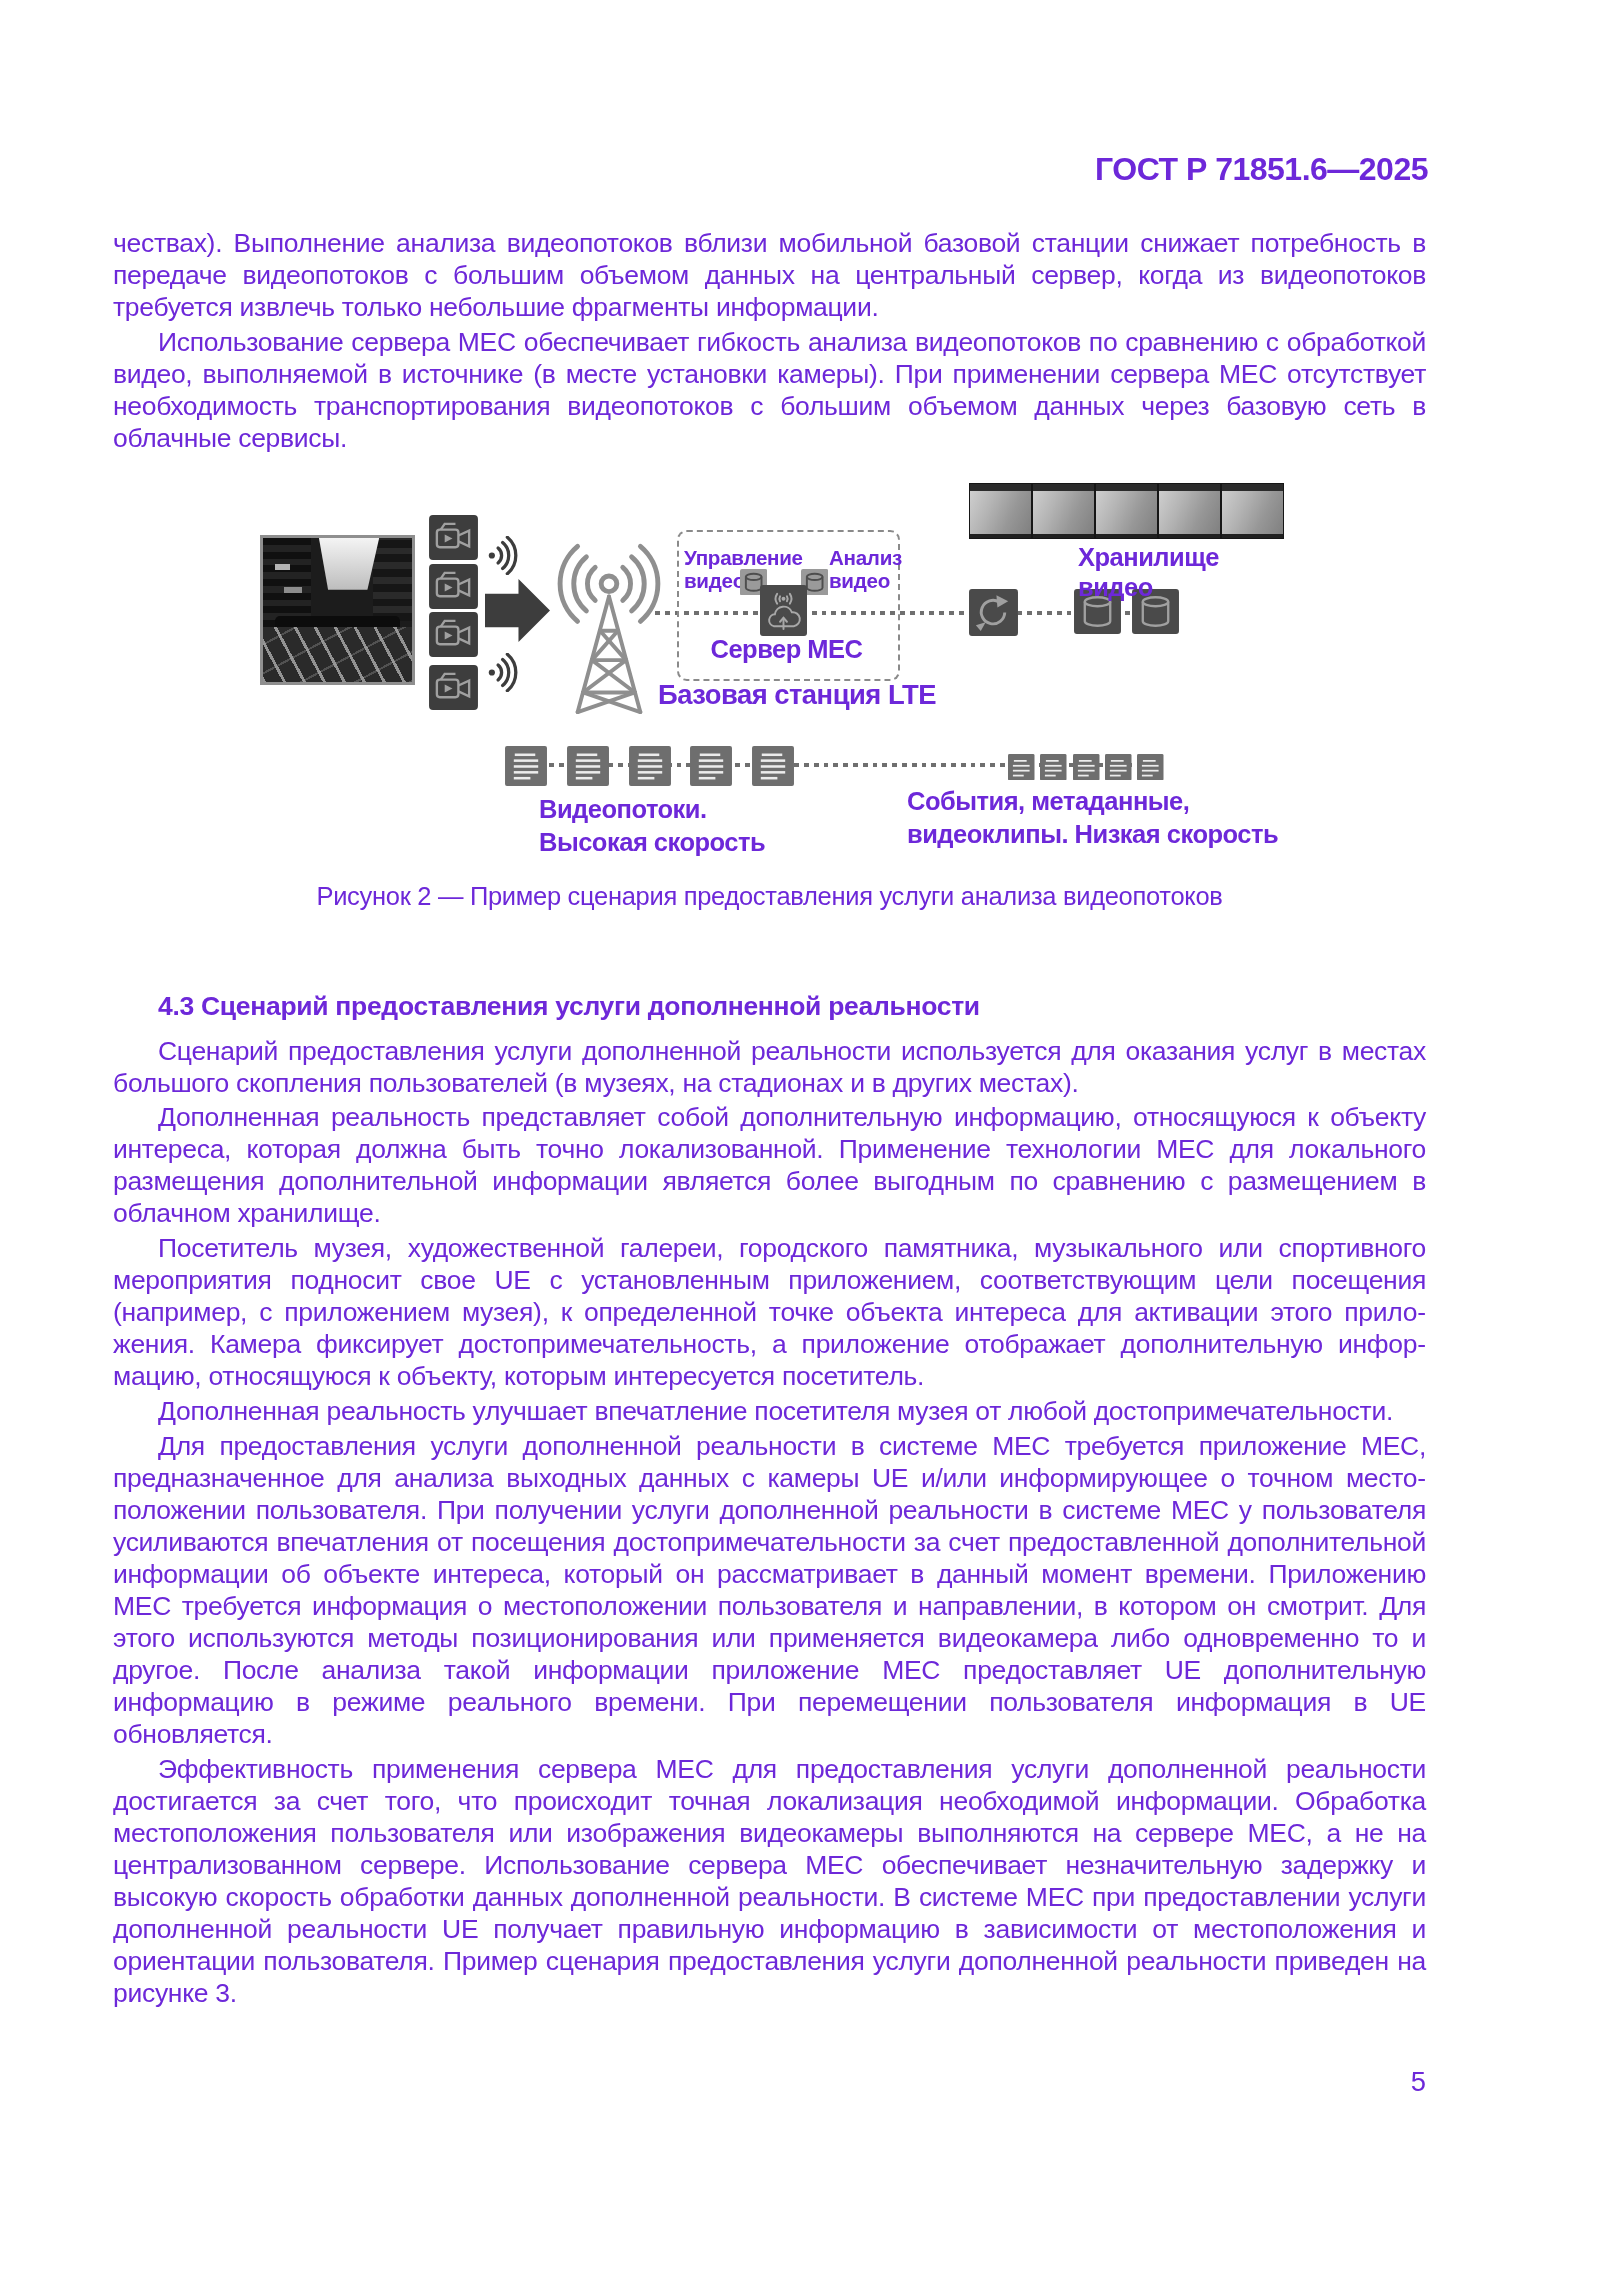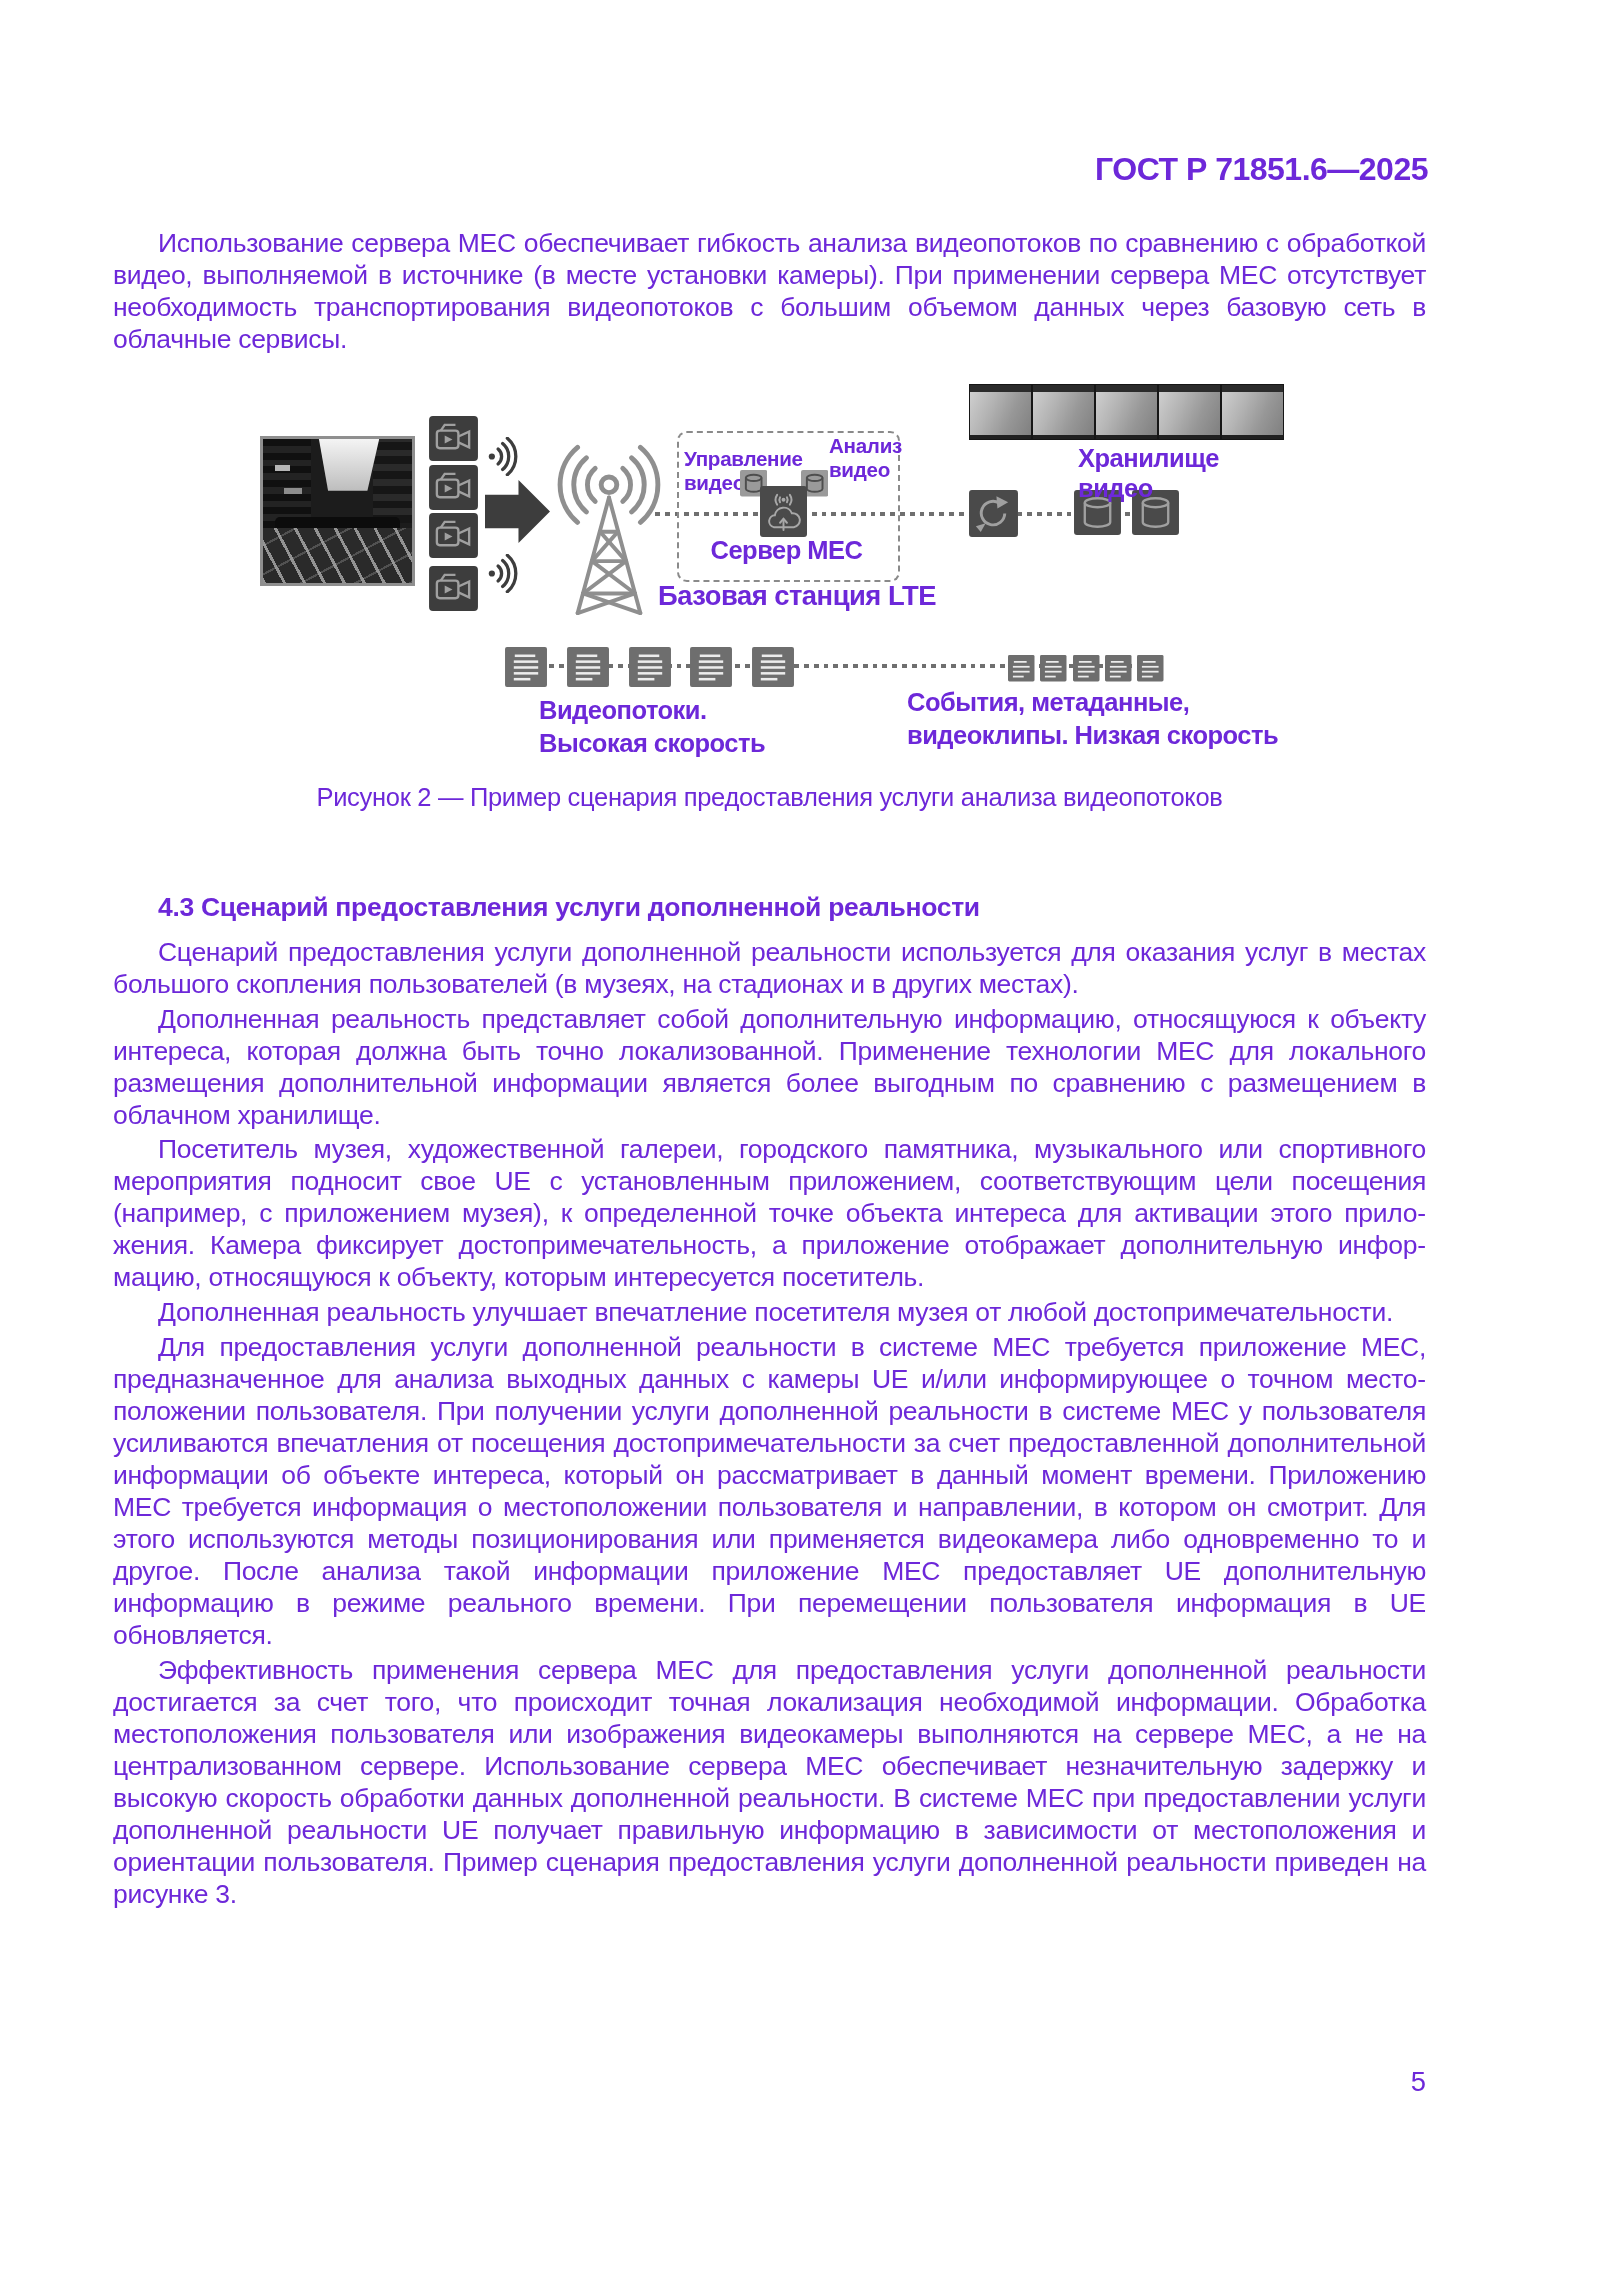--- a/index.html
+++ b/index.html
@@ -86,20 +86,21 @@
   }
 </style>
 </head>
 <body>
 
 <div class="page">
 
   <div class="doc-header">ГОСТ Р 71851.6—2025</div>
 
   <div class="col">
+    <p class="continued">чествах). Выполнение анализа видеопотоков вблизи мобильной базовой станции снижает потребность в передаче видеопотоков с большим объемом данных на центральный сервер, когда из видеопотоков требуется извлечь только небольшие фрагменты информации.</p>
     <p>Использование сервера MEC обеспечивает гибкость анализа видеопотоков по сравнению с об­работкой видео, выполняемой в источнике (в месте установки камеры). При применении сервера MEC отсутствует необходимость транспортирования видеопотоков с большим объемом данных через базо­вую сеть в облачные сервисы.</p>
 
     <div class="figure">
 
       <div class="abs dotline" style="left:542px; top:128px; width:521px;"></div>
 
       <div class="abs dotline" style="left:397px; top:280px; width:652px;"></div>
 
       <div class="abs photo">
         <div class="bldg-l"></div>
@@ -192,21 +193,21 @@
               <path d="M84.5 168 L26 188"></path>
           </g>
         </g>
       </svg>
 
       <div class="abs mecbox"></div>
       <div class="abs fig-label-sm" style="left:571px; top:63px;">
         <div>Управление</div>
         <div>видео</div>
       </div>
-      <div class="abs fig-label-sm" style="left:716px; top:50px;">
+      <div class="abs fig-label-sm" style="left:716px; top:63px;">
         <div>Анализ</div>
         <div>видео</div>
       </div>
 
       <svg class="abs" style="left:627px; top:86px;" width="27.4" height="26.5" viewBox="0 0 28 27">
           <rect width="28" height="27" rx="2" fill="#9a9a9a"></rect>
           <g stroke="#4e4e4e" stroke-width="2" fill="none">
             <ellipse cx="14" cy="8" rx="8" ry="3.2"></ellipse>
             <path d="M6 8 V19 A8 3.2 0 0 0 22 19 V8"></path>
           </g>

